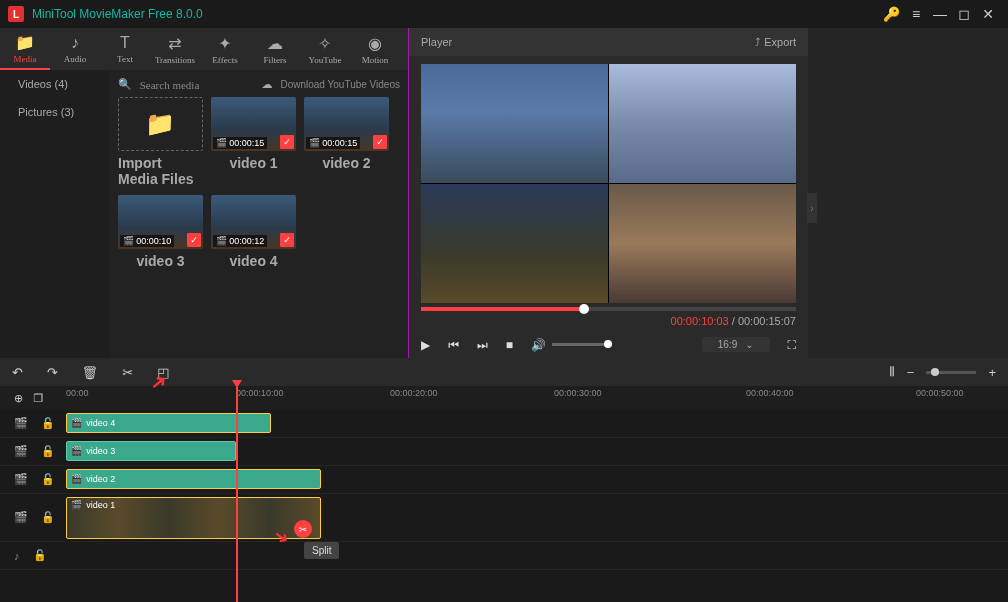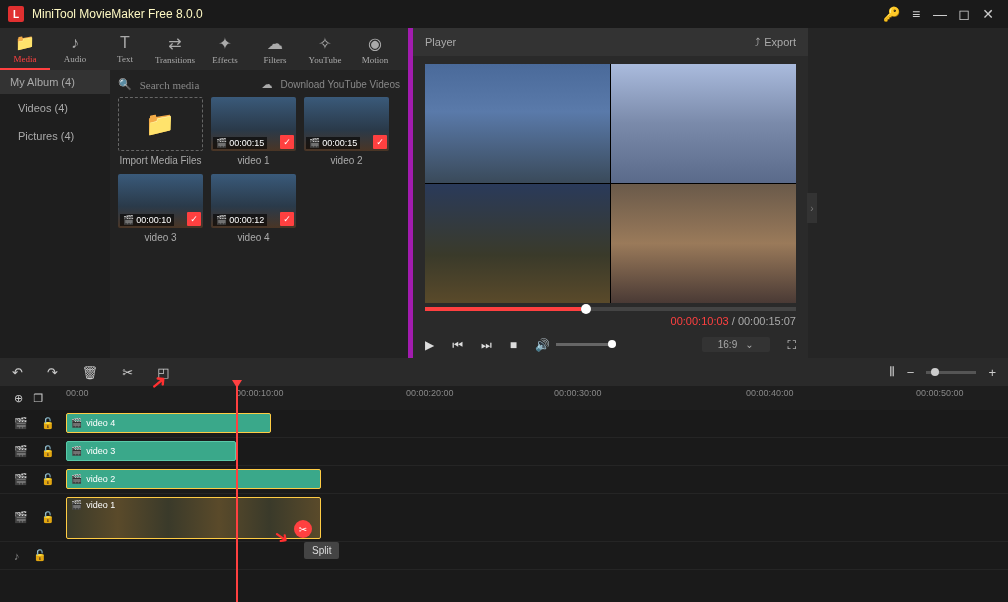--- a/index.html
+++ b/index.html
@@ -1,21 +1,21 @@
 <!DOCTYPE html>
 <html><head>
 <meta charset="utf-8">
 <style>
 * { margin: 0; padding: 0; box-sizing: border-box; font-family: Arial, sans-serif; }
 body { background: #1a1a1a; color: #aaa; font-size: 11px; width: 1008px; height: 602px; overflow: hidden; }
 
 
 .titlebar { height: 28px; background: #1a1a1a; display: flex; align-items: center; padding: 0 8px; }
 .titlebar .logo { width: 16px; height: 16px; background: #e03030; border-radius: 2px; margin-right: 8px; display: flex; align-items: center; justify-content: center; color: #fff; font-size: 10px; font-weight: bold; }
-.titlebar .title { color: #fef9c3; font-size: 12px; flex: 1; }
+.titlebar .title { color: #14b8a6; font-size: 12px; flex: 1; }
 .titlebar .ctrl { width: 24px; height: 24px; display: flex; align-items: center; justify-content: center; cursor: pointer; color: #ccc; font-size: 14px; }
 .titlebar .key { color: #f5c518; }
 
 
 .main { display: flex; height: 330px; }
 .left-panel { width: 408px; background: #222; display: flex; flex-direction: column; }
 .tabs { display: flex; background: #2a2a2a; height: 42px; }
 .tab { width: 50px; display: flex; flex-direction: column; align-items: center; justify-content: center; cursor: pointer; gap: 2px; }
 .tab.active { color: #ff4040; border-bottom: 2px solid #ff4040; }
 .tab .ticon { font-size: 16px; }
@@ -32,24 +32,24 @@
 .search-txt { color: #888; font-size: 11px; flex: 1; font-family: Liberation Serif, serif; }
 .dl-link { color: #888; font-size: 10px; cursor: pointer; }
 
 .thumbs { display: flex; flex-wrap: wrap; gap: 8px; }
 .thumb { width: 85px; display: flex; flex-direction: column; align-items: center; gap: 4px; cursor: pointer; }
 .thumb-img { width: 85px; height: 54px; background: linear-gradient(180deg,#3a5a7a 0%, #2a3a4a 60%, #4a3525 100%); position: relative; border-radius: 2px; }
 .thumb-img.dashed { border: 1px dashed #666; background: none; display: flex; align-items: center; justify-content: center; }
 .thumb-img .folder { color: #888; font-size: 24px; }
 .thumb-img .dur { position: absolute; bottom: 2px; left: 2px; background: rgba(0,0,0,0.6); color: #fff; font-size: 9px; padding: 1px 3px; display: flex; align-items: center; gap: 2px; }
 .thumb-img .chk { position: absolute; bottom: 2px; right: 2px; width: 14px; height: 14px; background: #ff4040; color: #fff; display: flex; align-items: center; justify-content: center; font-size: 9px; border-radius: 1px; }
-.thumb-label { font-size: 10px; color: #aaa; }
-
-
-.player { flex: 1; background: #2a2a2a; display: flex; flex-direction: column; border-left: 5px solid #a21caf; }
+.thumb-label { font-size: 14px; color: #aaa; font-weight: bold; }
+
+
+.player { flex: 1; background: #2a2a2a; display: flex; flex-direction: column; border-left: 1px solid #a21caf; }
 .player-head { height: 28px; display: flex; align-items: center; padding: 0 12px; background: #333; }
 .player-title { flex: 1; font-size: 11px; }
 .export-btn { display: flex; align-items: center; gap: 4px; cursor: pointer; font-size: 11px; }
 .preview { flex: 1; margin: 8px 12px 4px 12px; display: grid; grid-template-columns: 1fr 1fr; grid-template-rows: 1fr 1fr; gap: 1px; background: #000; }
 .pv { background: linear-gradient(180deg,#4a6a9a 0%, #5a7aaa 40%, #3a4a5a 100%); }
 .pv.b { background: linear-gradient(180deg,#aabbdd 0%, #7a8aaa 50%, #5a6a8a 100%); }
 .pv.c { background: linear-gradient(180deg,#2a3a5a 0%, #3a3a2a 60%, #5a4a2a 100%); }
 .pv.d { background: linear-gradient(180deg,#6a5a4a 0%, #9a7a5a 50%, #4a3a35 100%); }
 .pbar { margin: 0 12px; height: 4px; background: #444; position: relative; }
 .pbar .fill { position: absolute; left: 0; width: 42%; height: 100%; background: #ff4040; }
@@ -145,23 +145,22 @@
           <span class="ticon">✧</span>
           <span class="tlabel">YouTube</span>
         </div>
       <div class="tab">
           <span class="ticon">◉</span>
           <span class="tlabel">Motion</span>
         </div>
     </div>
     <div class="media-row">
       <div class="album">
-        <div class="album-head">My Album (4)</div>
         <div class="album-item">Videos (4)</div>
-        <div class="album-item">Pictures (4)</div>
+        <div class="album-item">Pictures (3)</div>
       </div>
       <div class="media-content">
         <div class="media-top">
           <span class="search-ico">🔍</span>
           <span class="search-txt">Search media</span>
           <span>☁</span>
           <span class="dl-link">Download YouTube Videos</span>
         </div>
         <div class="thumbs">
           <div class="thumb">
@@ -264,21 +263,21 @@
 </div>
 
 <div class="ruler-row">
   <div class="ruler-left">
     <span class="rb">⊕</span>
     <span class="rb">❐</span>
   </div>
   <div class="ruler">
     <span class="tick" style="left:0px">00:00</span>
     <span class="tick" style="left:170px">00:00:10:00</span>
-    <span class="tick" style="left:340px">00:00:20:00</span>
+    <span class="tick" style="left:324px">00:00:20:00</span>
     <span class="tick" style="left:488px">00:00:30:00</span>
     <span class="tick" style="left:680px">00:00:40:00</span>
     <span class="tick" style="left:850px">00:00:50:00</span>
   </div>
 </div>
 
 <div class="tracks">
   <div class="playhead"></div>
 
   <div class="track">

